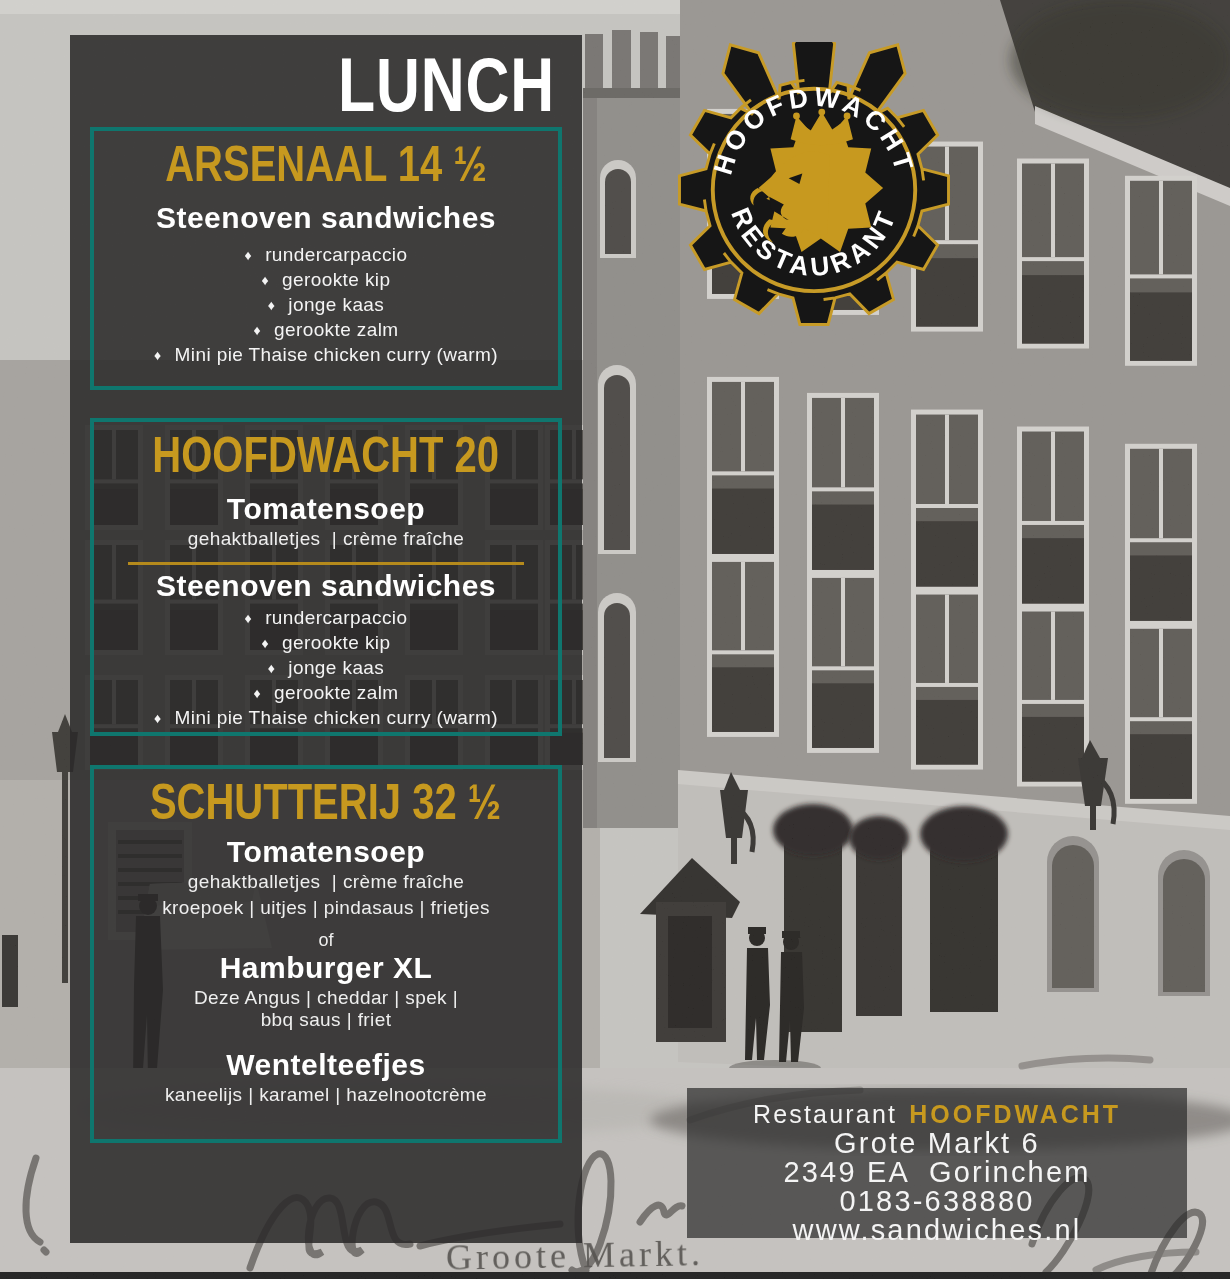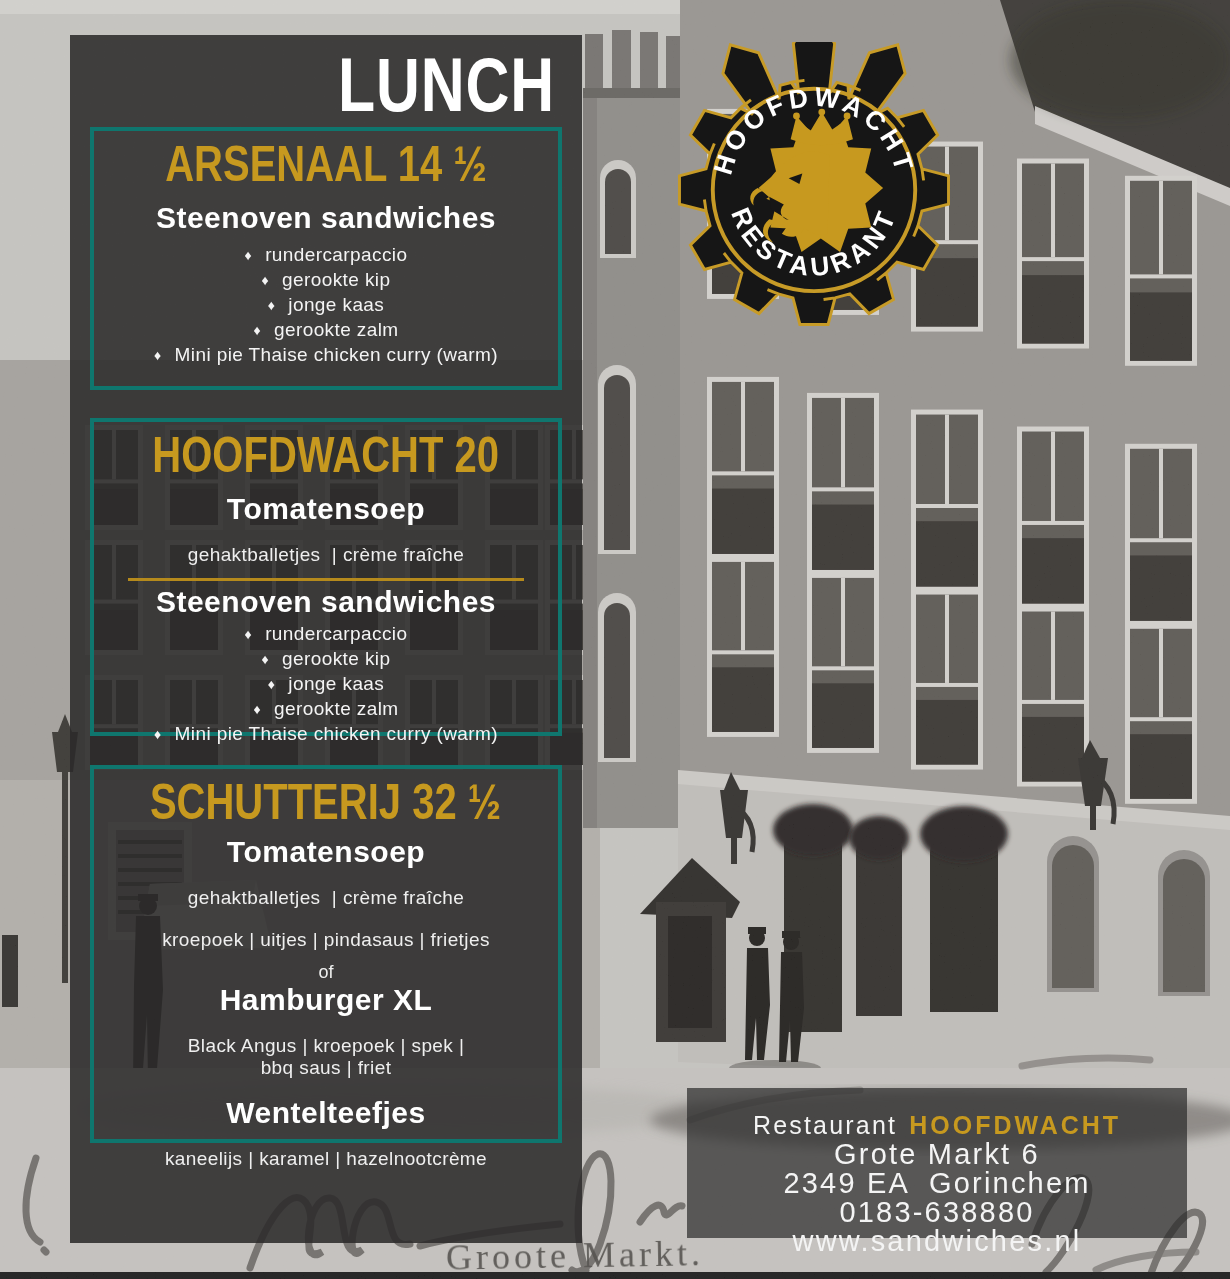--- a/index.html
+++ b/index.html
@@ -12,34 +12,34 @@
   .cond{display:inline-block;transform:scaleX(0.8);transform-origin:50% 50%;white-space:nowrap;}
   .lunch-title{margin-top:12px;text-align:right;font-size:76px;font-weight:bold;
                letter-spacing:1px;color:#ffffff;line-height:1.0;}
   .menu-box{position:absolute;left:20px;width:472px;border:4px solid #0f766e;
             box-sizing:border-box;text-align:center;}
   .box-1{top:92px;height:263px;}
   .box-2{top:383px;height:318px;}
   .box-3{top:730px;height:378px;}
   .gold-heading{margin-top:8px;font-size:50px;font-weight:bold;color:#C7991F;line-height:1.0;}
   .item-title{font-size:30px;font-weight:bold;letter-spacing:0.5px;line-height:1.1;margin-top:12px;}
-  .sub{font-size:19px;color:#efefef;letter-spacing:0.4px;line-height:1.2;margin-top:19px;white-space:pre-wrap;}
+  .sub{font-size:19px;color:#efefef;letter-spacing:0.4px;line-height:1.2;margin-top:3px;white-space:pre-wrap;}
   .connector{font-size:18px;color:#efefef;margin-top:10px;}
   .bullets{margin-top:9px;}
   .b-line{font-size:19px;color:#f4f4f4;letter-spacing:0.4px;line-height:24px;}
   .b-line .d{font-size:14px;margin-right:13px;position:relative;top:-1px;}
   .divider{width:396px;height:3px;background:#B58A1C;margin:11px auto 4px auto;}
   .note{position:absolute;top:1116px;width:100%;text-align:center;font-size:21.5px;
         font-weight:bold;line-height:1.32;letter-spacing:0.2px;color:#fff;}
   
   .logo{position:absolute;left:668px;top:42px;width:292px;height:292px;}
   
   .contact-panel{position:absolute;left:687px;top:1088px;width:500px;height:150px;
                  background:rgba(42,41,41,0.70);color:#f4f4f4;text-align:center;
-                 padding-top:22px;box-sizing:border-box;}
+                 padding-top:11px;box-sizing:border-box;}
   .c-line{font-size:29px;line-height:29px;letter-spacing:2.2px;white-space:pre-wrap;}
   .c-line1{font-size:25px;line-height:30px;letter-spacing:2.2px;}
   .c-gold{color:#C7991F;margin-left:12px;letter-spacing:3px;font-weight:bold;}
 </style>
 </head>
 <body>
 
 <div class="stage">
 
   <svg id="photo" width="1230" height="1279" viewBox="0 0 1230 1279">
@@ -403,21 +403,21 @@
     </div>
 
     <div class="menu-box box-3">
       <div class="gold-heading">
         <span class="cond">SCHUTTERIJ 32 ½</span></div>
       <div class="item-title" style="margin-top:8px">Tomatensoep</div>
       <div class="sub">gehaktballetjes  | crème fraîche</div>
       <div class="sub">kroepoek | uitjes | pindasaus | frietjes</div>
       <div class="connector">of</div>
       <div class="item-title" style="margin-top:0">Hamburger XL</div>
-      <div class="sub">Black Angus | kroepoek | spek |</div>
+      <div class="sub">Deze Angus | cheddar | spek |</div>
       <div class="sub" style="margin-top:0">bbq saus | friet</div>
       <div class="item-title" style="margin-top:16px">Wentelteefjes</div>
       <div class="sub">kaneelijs | karamel | hazelnootcrème</div>
     </div>
 
   </div>
 
   <svg class="logo" id="logo-svg" viewBox="0 0 300 300">
     <g id="gear-sil">
         <path d="M260.9,130.4L288.2,137.5L288.2,166.5L260.9,173.6L256.8,188.8L252.4,199.8L256.8,188.8L277.0,208.5L262.5,233.7L235.3,226.1L224.1,237.3L214.8,244.6L224.1,237.3L231.7,264.5L206.5,279.0L186.8,258.8L171.6,262.9L159.8,264.6L171.6,262.9L164.5,290.2L135.5,290.2L128.4,262.9L113.2,258.8L102.2,254.4L113.2,258.8L93.5,279.0L68.3,264.5L75.9,237.3L64.7,226.1L57.4,216.8L64.7,226.1L37.5,233.7L23.0,208.5L43.2,188.8L39.1,173.6L37.4,161.8L39.1,173.6L11.8,166.5L11.8,137.5L39.1,130.4L43.2,115.2L47.6,104.2L43.2,115.2L23.0,95.5L37.5,70.3L64.7,77.9L75.9,66.7L85.2,59.4L74.4,68.0L87.1,74.3L56.4,32.2L64.0,3.0L93.1,11.1L114.2,58.6L115.1,44.5L128.4,41.1L140.2,39.4L126.5,41.5L134.4,53.2L128.8,1.5L150.0,-34.0L171.2,1.5L165.6,53.2L173.5,41.5L186.8,45.2L197.8,49.6L184.9,44.5L185.8,58.6L206.9,11.1L236.0,3.0L243.6,32.2L212.9,74.3L225.6,68.0L235.3,77.9L242.6,87.2L235.3,77.9L262.5,70.3L277.0,95.5L256.8,115.2L260.9,130.4L262.6,142.2Z" fill="#161616" stroke="#C79B27" stroke-width="3"></path>

